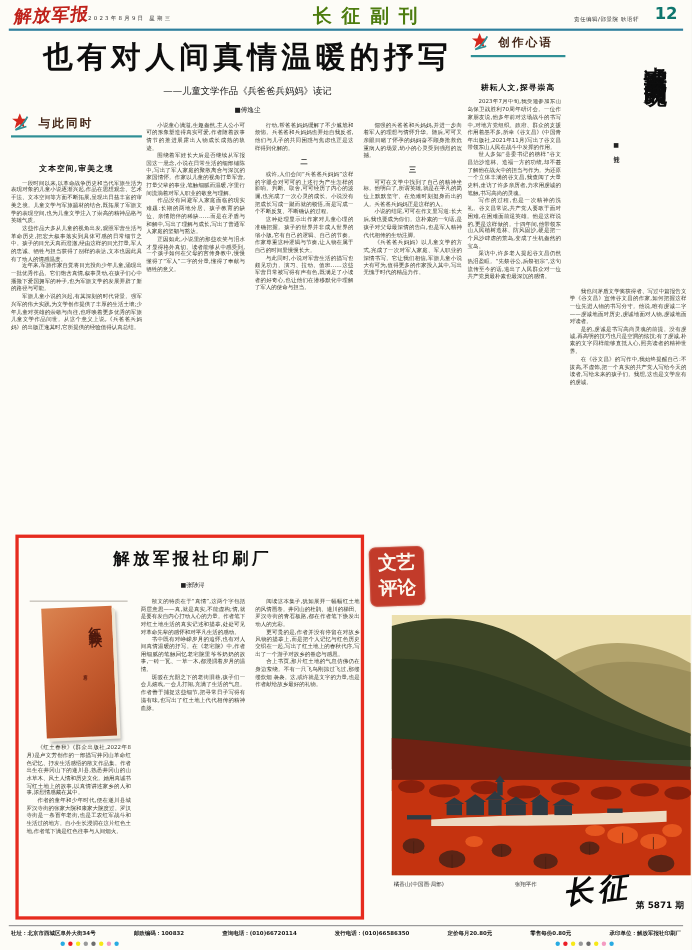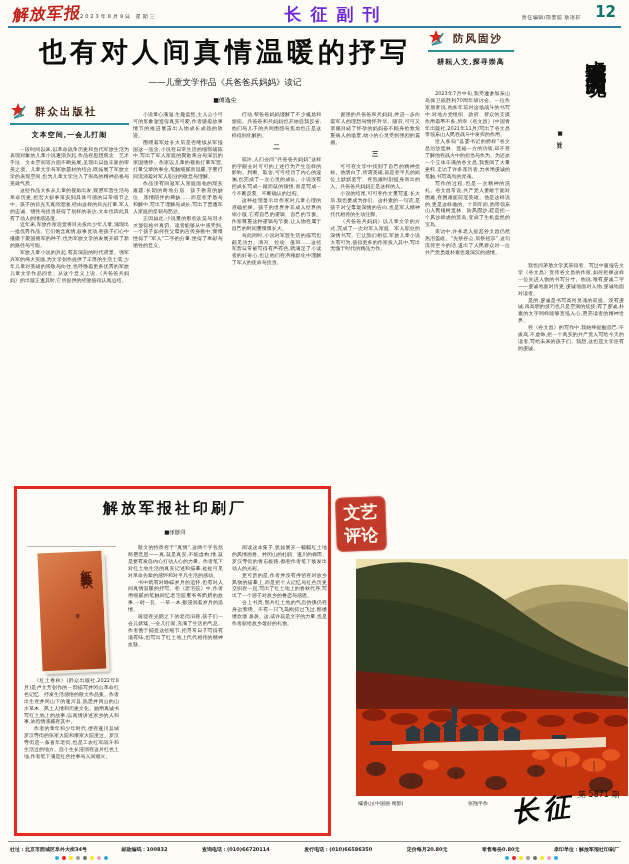--- a/index.html
+++ b/index.html
@@ -5,36 +5,36 @@
   html,body{margin:0;padding:0;background:#e9e7e0;}
   .page{position:relative;width:629px;height:864px;margin:0 auto;background:#fdfcf7;
         overflow:hidden;font-family:"DejaVu Sans",sans-serif;color:#222;}
   .serif{font-family:"DejaVu Serif","Liberation Serif",serif;}
 
   
   .mast-logo{position:absolute;left:13px;top:4px;font-size:16px;font-weight:900;color:#bf211a;
              font-family:"DejaVu Serif",serif;transform:skewX(-10deg) rotate(-2deg);letter-spacing:1px;}
   .mast-date{position:absolute;left:80px;top:13px;font-size:5px;letter-spacing:2px;color:#333;}
   .mast-section{position:absolute;left:0;right:0;top:3px;text-align:center;font-size:17px;
-                font-weight:900;letter-spacing:9px;color:#6d28d9;padding-left:44px;}
+                font-weight:900;letter-spacing:9px;color:#4d7c0f;padding-left:44px;}
   .mast-editor{position:absolute;right:48px;top:14px;font-size:5px;color:#333;letter-spacing:.5px;}
   .mast-page{position:absolute;right:13px;top:3px;font-size:15px;font-weight:900;color:#0f766e;}
   .mast-rule{position:absolute;left:8px;right:8px;top:26px;height:2px;background:#2f7f9d;}
 
   
   .para{font-size:5px;line-height:6.9px;text-align:justify;text-indent:10px;color:#39392f;margin:0;}
   .sec-divider{text-align:center;font-size:6.5px;font-weight:bold;color:#222;margin:4px 0;text-indent:0;}
   .cols{display:flex;gap:9px;}
   .cols>div{flex:1;overflow:hidden;}
 
   
   .badge{display:flex;align-items:center;gap:5px;}
   .badge-label{font-size:10.5px;font-weight:900;color:#46281a;letter-spacing:2px;}
   .badge-rule{height:1.5px;background:#2f8f96;margin-top:3px;}
-  .badge-sub{text-align:center;font-size:7px;font-weight:bold;color:#111;margin-top:5px;
+  .badge-sub{text-align:center;font-size:7px;font-weight:bold;color:#111;margin-top:23px;
              font-family:"DejaVu Serif",serif;letter-spacing:1px;}
 
   
   .main-title{position:absolute;left:28px;top:34px;width:394px;text-align:center;font-size:27px;
               font-weight:900;letter-spacing:4px;color:#0e0e0e;}
   .main-subtitle{position:absolute;left:28px;top:77px;width:394px;text-align:center;font-size:8.5px;
                  font-weight:normal;color:#1a1a1a;}
   .main-byline{position:absolute;left:28px;top:96px;width:394px;text-align:center;font-size:6px;color:#222;}
   .main-cols{position:absolute;left:133px;top:111px;width:287px;height:377px;}
 
@@ -73,21 +73,21 @@
   .seal{position:absolute;left:336px;top:497px;width:50px;height:54px;background:#c23b2a;border-radius:6px;
         transform:rotate(-2deg);display:flex;flex-direction:column;justify-content:space-evenly;
         box-shadow:inset 0 0 0 1px rgba(255,255,255,.12),0 0 2px rgba(180,60,40,.5);}
   .seal-row{display:flex;justify-content:space-evenly;color:#fcf6ec;font-size:17px;font-weight:900;
             font-family:"DejaVu Serif",serif;line-height:1;}
   .painting{position:absolute;left:356px;top:559px;width:272px;height:237px;}
   .art-caption{position:absolute;left:358px;top:800px;font-size:5px;color:#333;}
   .art-artist{position:absolute;left:468px;top:800px;font-size:5px;color:#333;}
   .brand{position:absolute;left:512px;top:791px;font-size:27px;font-weight:900;font-style:italic;
          font-family:"DejaVu Serif",serif;color:#0a0a0a;transform:rotate(-6deg);letter-spacing:4px;}
-  .issue{position:absolute;left:578px;top:789px;font-size:8px;font-weight:normal;color:#111;}
+  .issue{position:absolute;left:578px;top:817px;font-size:8px;font-weight:bold;color:#111;}
 
   
   .foot-rule{position:absolute;left:8px;right:8px;top:841px;height:1px;background:#8f8f8f;}
   .footer-row{position:absolute;left:10px;right:10px;top:846px;display:flex;justify-content:space-between;}
   .footer-row .para{font-size:5px;text-indent:0;color:#222;font-weight:bold;line-height:6px;white-space:nowrap;}
   .dots{position:absolute;top:856px;display:flex;gap:3px;}
   .dots span{width:4px;height:4px;border-radius:50%;display:block;}
   .d1{background:#29abe2}.d2{background:#ec1c24}.d3{background:#f7e817}.d4{background:#9a9a9a}
   .d5{background:#6d6d6d}.d6{background:#f7e817}.d7{background:#f49ac1}.d8{background:#29abe2}
 </style>
@@ -128,39 +128,39 @@
         <div class="para">《兵爸爸兵妈妈》以儿童文学的方式,完成了一次对军人家庭、军人职业的深情书写。它让我们相信,军旅儿童小说大有可为,值得更多的作家投入其中,写出无愧于时代的精品力作。</div>
       </div>
   </div>
 
   <div class="sidebar">
     <div class="badge">
       <svg width="20" height="17" viewBox="0 0 20 17">
         <polygon points="8,0 10,5 15,5 11,8 12.6,13.5 8,10 3.4,13.5 5,8 1,5 6,5" fill="#d4281e"></polygon>
         <path d="M15,3 C12,9 8,13 4,15 L14,12" fill="none" stroke="#2f8f96" stroke-width="1.6"></path>
       </svg>
-      <span class="badge-label">群众出版社</span>
+      <span class="badge-label">与此同时</span>
     </div>
     <div class="badge-rule"></div>
-    <div class="badge-sub">文本空间,一会儿打闹</div>
+    <div class="badge-sub">文本空间,审美之境</div>
     <div class="sidebar-body">
         <div class="para">一段时间以来,以革命战争历史和当代军旅生活为表现对象的儿童小说逐渐兴起,作品在思想观念、艺术手法、文本空间等方面不断拓展,呈现出日益丰富的审美之境。儿童文学与军旅题材的结合,既拓展了军旅文学的表现空间,也为儿童文学注入了崇高的精神品格与英雄气质。</div>
         <div class="para">这些作品大多从儿童的视角出发,观照军营生活与革命历史,把宏大叙事落实到具体可感的日常细节之中。孩子的目光天真而澄澈,经由这样的目光打量,军人的忠诚、牺牲与担当获得了别样的表达,文本也因此具有了动人的情感温度。</div>
         <div class="para">近年来,军旅作家自觉将目光投向少年儿童,涌现出一批优秀作品。它们饱含真情,叙事灵动,在孩子们心中播撒下爱国拥军的种子,也为军旅文学的发展开辟了新的路径与可能。</div>
         <div class="para">军旅儿童小说的兴起,有其深刻的时代背景。强军兴军的伟大实践,为文学创作提供了丰厚的生活土壤;少年儿童对英雄的崇敬与向往,也呼唤着更多优秀的军旅儿童文学作品问世。从这个意义上说,《兵爸爸兵妈妈》的出版正逢其时,它所提供的经验值得认真总结。</div>
       </div>
   </div>
 
   <div class="rn-head">
     <div class="badge">
       <svg width="20" height="17" viewBox="0 0 20 17">
         <polygon points="8,0 10,5 15,5 11,8 12.6,13.5 8,10 3.4,13.5 5,8 1,5 6,5" fill="#d4281e"></polygon>
         <path d="M15,3 C12,9 8,13 4,15 L14,12" fill="none" stroke="#2f8f96" stroke-width="1.6"></path>
       </svg>
-      <span class="badge-label">防风固沙</span>
+      <span class="badge-label">创作心语</span>
     </div>
     <div class="badge-rule"></div>
     <div class="badge-sub">耕耘人文,探寻崇高</div>
   </div>
   <div class="rn-cola">
       <div class="para">2023年7月中旬,我受邀参加东山岛保卫战胜利70周年研讨会。一位作家朋友说,他多年前对这场战斗的书写中,对地方党组织、政府、群众的支援作用着墨不多,所幸《谷文昌》(中国青年出版社,2021年11月)写出了谷文昌带领东山人民在战斗中发挥的作用。</div>
       <div class="para">世人多知“县委书记的榜样”谷文昌治沙造林、造福一方的功绩,却不甚了解他在战火中的担当与作为。为还原一个立体丰满的谷文昌,我查阅了大量史料,走访了许多亲历者,力求用虔诚的笔触,书写高尚的灵魂。</div>
       <div class="para">写作的过程,也是一次精神的洗礼。谷文昌常说,共产党人要敢于面对困难,在困难面前逞英雄。他是这样说的,更是这样做的。十四年间,他带领东山人民植树造林、防风固沙,硬是把一个风沙肆虐的荒岛,变成了生机盎然的宝岛。</div>
       <div class="para">采访中,许多老人提起谷文昌仍然热泪盈眶。“先祭谷公,后祭祖宗”,这句流传至今的话,道出了人民群众对一位共产党员最朴素也最深沉的感情。</div>
     </div>

